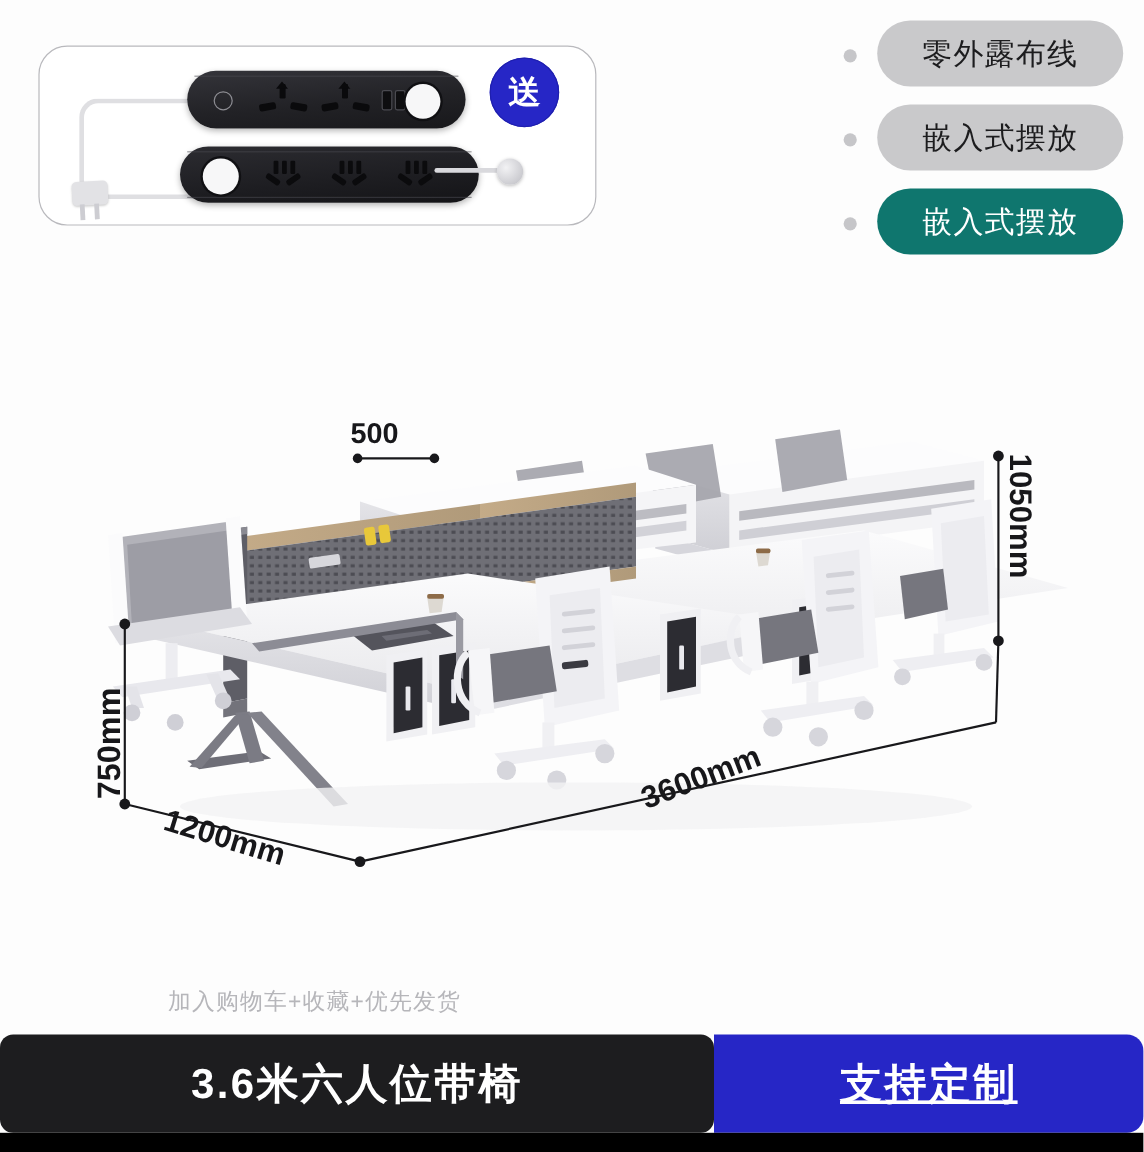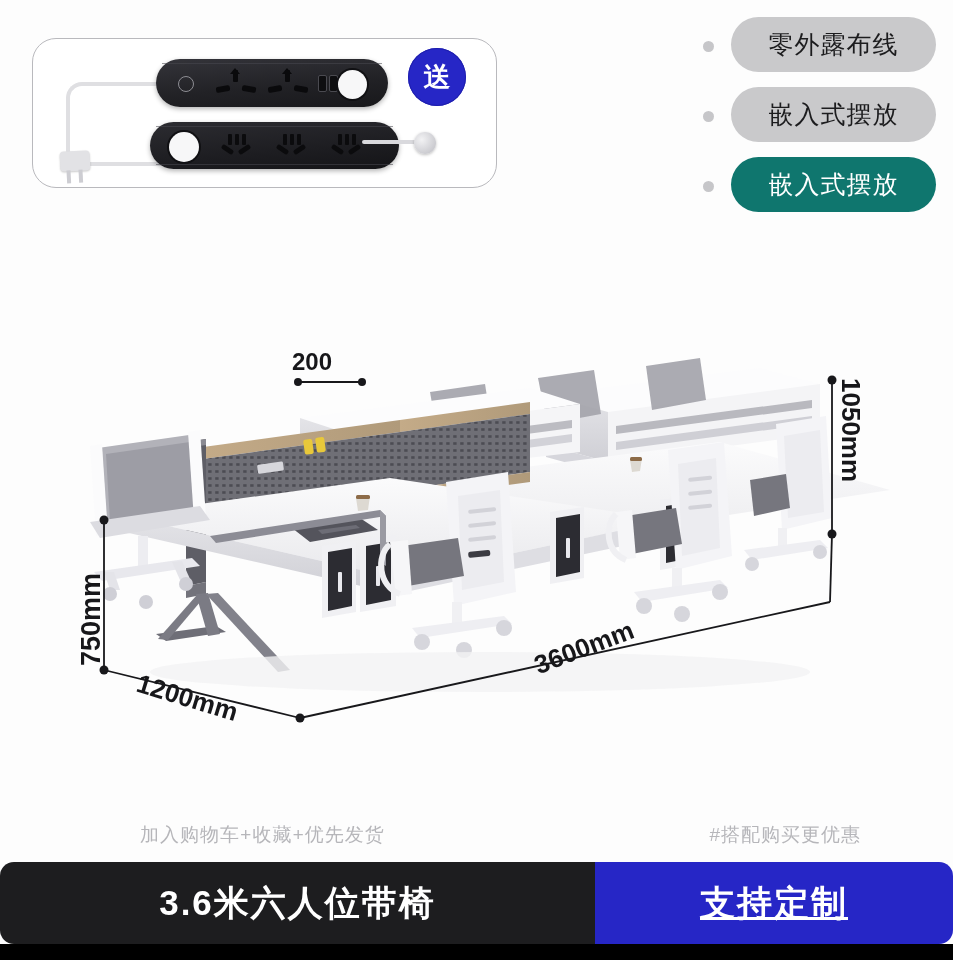--- a/index.html
+++ b/index.html
@@ -83,27 +83,27 @@
   .product{position:absolute;left:60px;top:350px;width:840px;height:420px;}
   .dim-label{position:absolute;font-weight:700;color:#17171a;white-space:nowrap;}
   .lbl-300{font-size:24px;}
   .lbl-750{font-size:27px;transform:rotate(-90deg);transform-origin:left top;}
   .lbl-1200{font-size:26px;transform:rotate(17deg);transform-origin:left top;}
   .lbl-3600{font-size:26px;transform:rotate(-21deg);transform-origin:left top;}
   .lbl-1050{font-size:26px;transform:rotate(90deg);transform-origin:left top;}
 
   
   .foot-note{position:absolute;font-size:19px;color:#b6b6ba;letter-spacing:1px;}
-  .foot-left{left:140px;top:822px;font-family:Liberation Mono, monospace;}
+  .foot-left{left:140px;top:822px;}
   .foot-right{right:92px;top:822px;}
 
   
   .bottom-bar{position:absolute;left:0;top:862px;width:953px;height:82px;display:flex;}
   .bar-dark{flex:0 0 595px;background:#1d1d1f;border-top-left-radius:14px;border-bottom-left-radius:14px;
-    display:flex;align-items:center;justify-content:center;}
+    display:flex;align-items:center;justify-content:center;border-radius:11px;}
   .bar-blue{flex:1;background:#2626c6;border-top-right-radius:14px;border-bottom-right-radius:14px;
     display:flex;align-items:center;justify-content:center;}
   .bar-dark span{color:#fff;font-size:35px;font-weight:700;letter-spacing:2px;}
   .bar-blue span{color:#fff;font-size:35px;font-weight:700;letter-spacing:2px;text-decoration:underline;}
   .bottom-black{position:absolute;left:0;top:944px;width:953px;height:16px;background:#000;}
 </style>
 </head>
 <body>
 
 <div class="stage">
@@ -374,29 +374,28 @@
           <circle cx="302" cy="32" r="4"></circle>
         <circle cx="44" cy="170" r="4.5"></circle>
           <circle cx="44" cy="320" r="4.5"></circle>
         <circle cx="240" cy="368" r="4.5"></circle>
         <circle cx="772" cy="30" r="4.5"></circle>
           <circle cx="772" cy="184" r="4.5"></circle>
       </g>
     </svg>
 
     
-    <div class="dim-label lbl-300" style="left:232px;top:-2px;">200</div>
+    <div class="dim-label lbl-300" style="left:232px;top:-2px;">500</div>
     <div class="dim-label lbl-750" style="left:16px;top:316px;">750mm</div>
     <div class="dim-label lbl-1200" style="left:82px;top:318px;">1200mm</div>
     <div class="dim-label lbl-3600" style="left:470px;top:302px;">3600mm</div>
     <div class="dim-label lbl-1050" style="left:806px;top:28px;">1050mm</div>
   </div>
 
   <div class="foot-note foot-left">加入购物车+收藏+优先发货</div>
-  <div class="foot-note foot-right">#搭配购买更优惠</div>
 
   <div class="bottom-bar">
     <div class="bar-dark">
       <span>3.6米六人位带椅</span>
     </div>
     <div class="bar-blue">
       <span>支持定制</span>
     </div>
   </div>
   <div class="bottom-black"></div>

